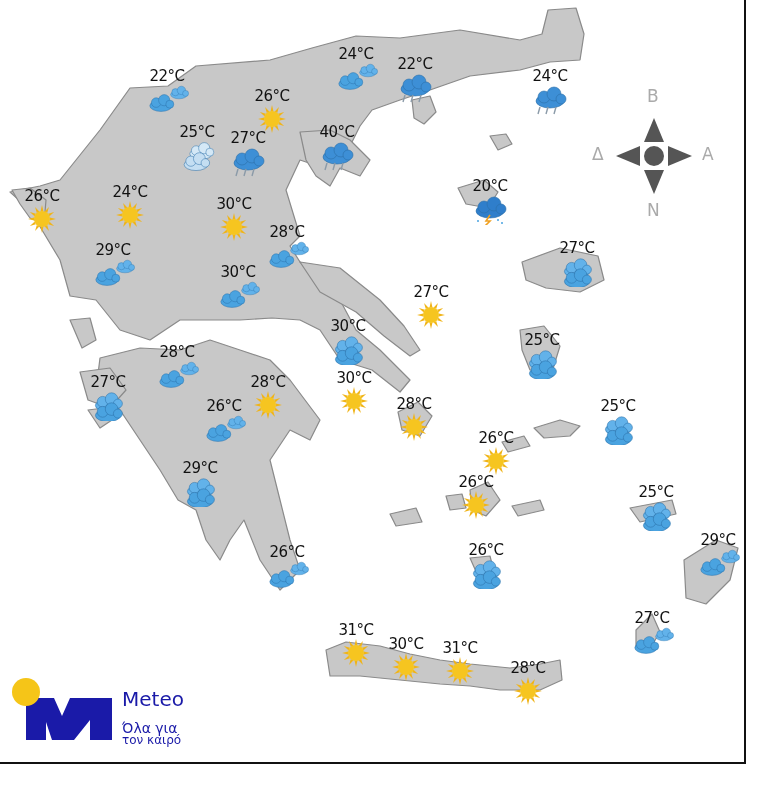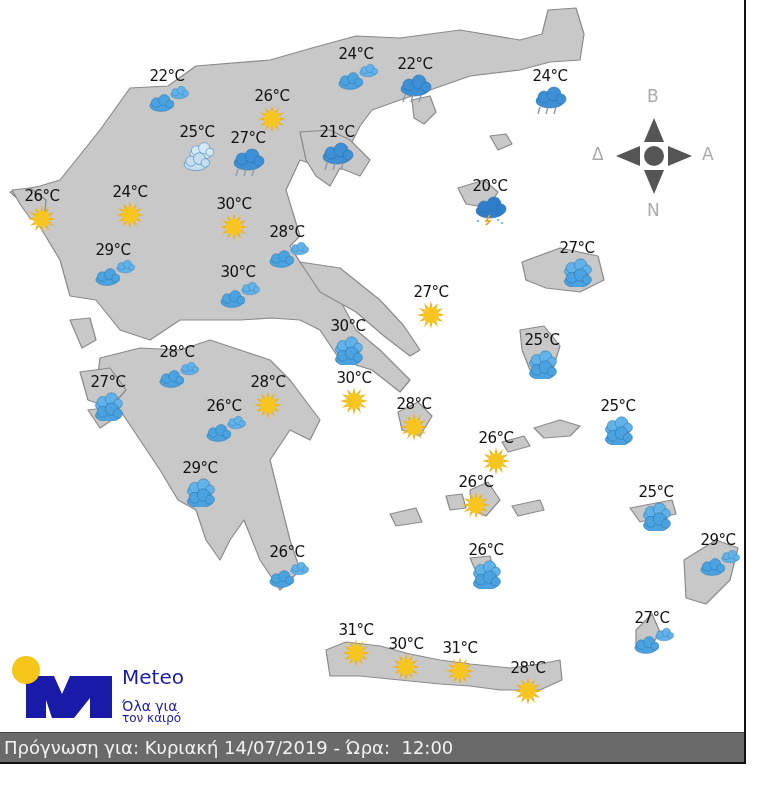--- a/index.html
+++ b/index.html
@@ -5,21 +5,21 @@
   html,body{margin:0;padding:0;background:#fff;}
   body{width:770px;height:789px;position:relative;overflow:hidden;font-family:"DejaVu Sans",sans-serif;}
   #frame{position:absolute;left:0;top:0;width:744px;height:762px;border-right:2px solid #111;border-bottom:2px solid #111;background:#fff;}
   #map-svg{position:absolute;left:0;top:0;}
   .loc{position:absolute;width:64px;text-align:center;}
   .temp{font-size:15px;color:#111;line-height:16px;letter-spacing:-0.5px;}
   .ico{position:relative;width:44px;height:30px;margin:1px auto 0;}
   .sun{position:absolute;left:8px;top:0;width:28px;height:28px;}
   .compass{position:absolute;left:598px;top:86px;width:112px;height:130px;}
   .clab{position:absolute;color:#aaa;font-size:17px;font-family:"DejaVu Sans",sans-serif;}
-  #logo{position:absolute;left:10px;top:656px;}
+  #logo{position:absolute;left:10px;top:678px;}
   #bar{position:absolute;left:0;top:732px;width:744px;height:30px;background:#6a6a6a;border-top:1px solid #444;color:#f2f2f2;font-size:18px;line-height:30px;padding-left:4px;box-sizing:border-box;white-space:pre;}
 </style>
 </head>
 <body>
 
 <div id="frame">
   <svg id="map-svg" width="744" height="732" viewBox="0 0 744 732">
     <g fill="#c8c8c8" stroke="#8a8a8a" stroke-width="1.2" stroke-linejoin="round">
 
       <path d="M130 88 L168 86 L196 66 L270 60 L312 48 L356 36 L400 38 L460 30 L520 40 L542 34 L548 10 L576 8 L584 34 L580 60 L550 62 L520 70 L470 76 L430 90 L400 100 L372 110 L360 126 L348 150 L330 170 L300 160 L286 190 L300 236 L290 246 L300 262 L340 300 L356 330 L380 350 L410 380 L400 392 L372 370 L340 360 L320 330 L300 320 L272 318 L240 320 L210 320 L180 320 L150 340 L120 330 L96 300 L70 296 L60 260 L30 210 L10 192 L40 186 L60 180 L84 150 L100 130 Z"></path>
@@ -204,21 +204,21 @@
               <circle cx="31" cy="14" r="5"></circle>
             </g>
             <g stroke="#8a9aa8" stroke-width="1.4">
               <line x1="12" y1="22" x2="10" y2="29"></line>
               <line x1="20" y1="22" x2="18" y2="29"></line>
               <line x1="28" y1="22" x2="26" y2="29"></line>
             </g>
           </svg></div>
       </div>
       <div class="loc" style="left: 305px; top: 124px;">
-        <div class="temp">21°C</div>
+        <div class="temp">40°C</div>
         <div class="ico"><svg width="44" height="30">
             <g transform="translate(2,0) scale(1)" fill="#3d8fd6" stroke="#2b6fa8" stroke-width="0.6">
     <ellipse cx="20" cy="16" rx="14" ry="7"></ellipse>
               <circle cx="14" cy="12" r="6"></circle>
               <circle cx="24" cy="9" r="7"></circle>
               <circle cx="31" cy="14" r="5"></circle>
             </g>
             <g stroke="#8a9aa8" stroke-width="1.4">
               <line x1="12" y1="22" x2="10" y2="29"></line>
               <line x1="20" y1="22" x2="18" y2="29"></line>
@@ -770,14 +770,13 @@
               <polygon points="8.824271959923871,7.899849243242449 6.999999999999994,1.8756443470178628 11.30497849777115,6.467612655835857" fill="#f0b418"></polygon>
               <polygon points="12.567763412593408,6.129250457695028 13.999999999999998,0 15.432236587406589,6.129250457695028" fill="#f0b418"></polygon>
               <polygon points="16.695021502228848,6.467612655835856 21,1.8756443470178592 19.175728040076127,7.899849243242447" fill="#f0b418"></polygon>
               <polygon points="20.10015075675755,8.824271959923871 26.12435565298214,6.999999999999994 21.532387344164142,11.304978497771149" fill="#f0b418"></polygon>
               <circle cx="14" cy="14" r="8" fill="#f6c520"></circle>
             </svg></div>
         </div>
       </div>
     </div>
 
-  <div id="bar"><span>Πρόγνωση για:</span> <span>Κυριακή</span> <span>14/07/2019</span> <span>-</span> <span>Ώρα:</span>  <span>12:00</span></div>
 </div>
 
 </body></html>

